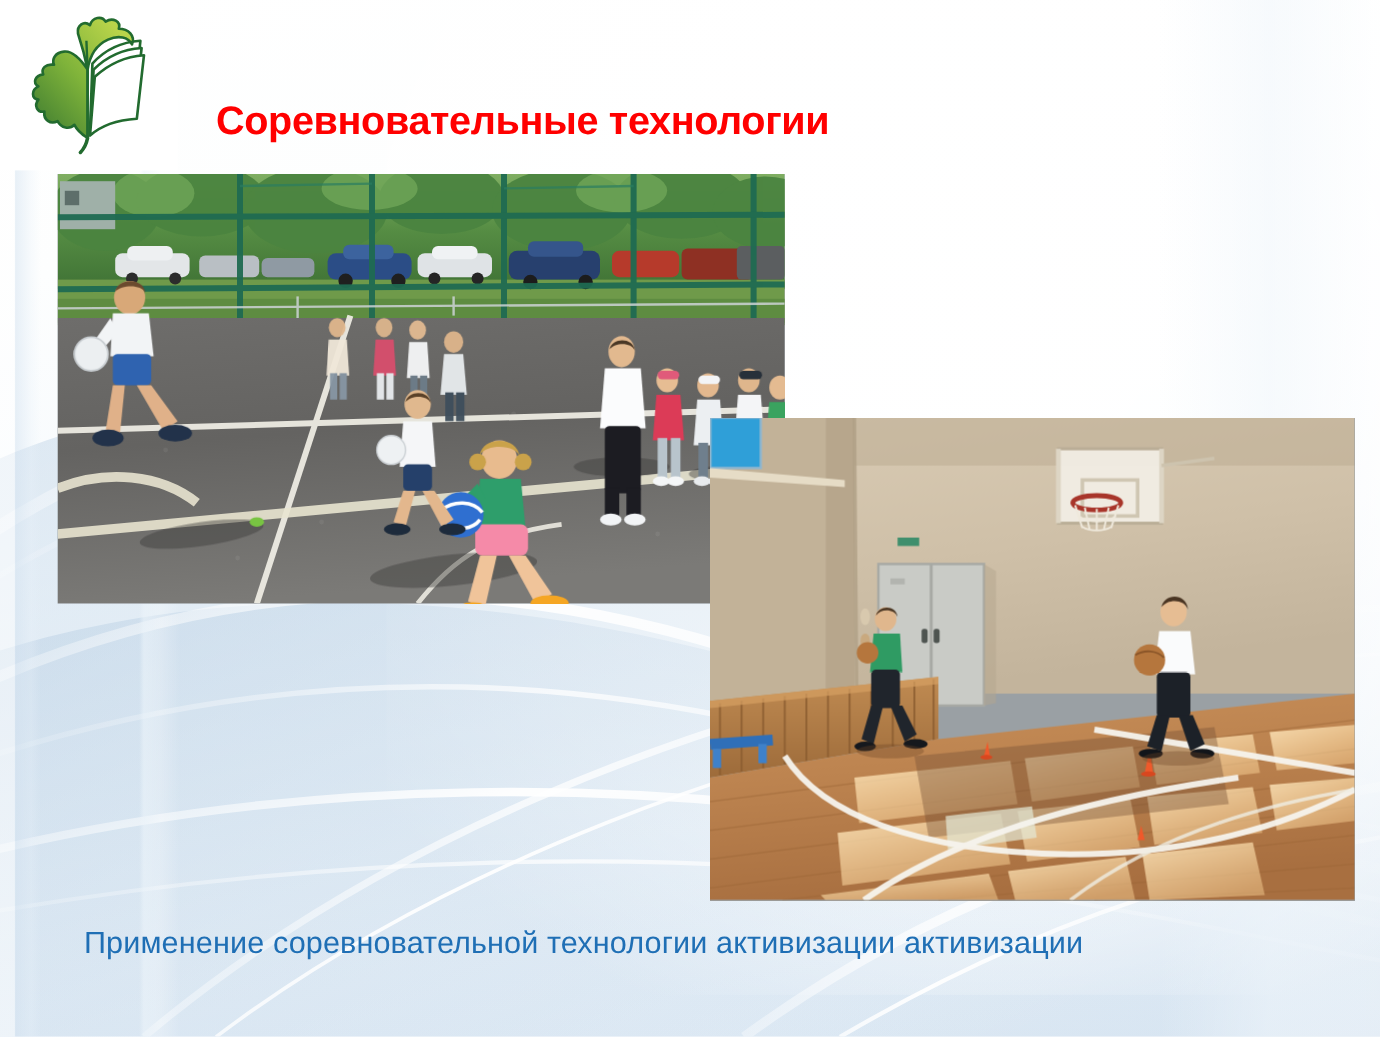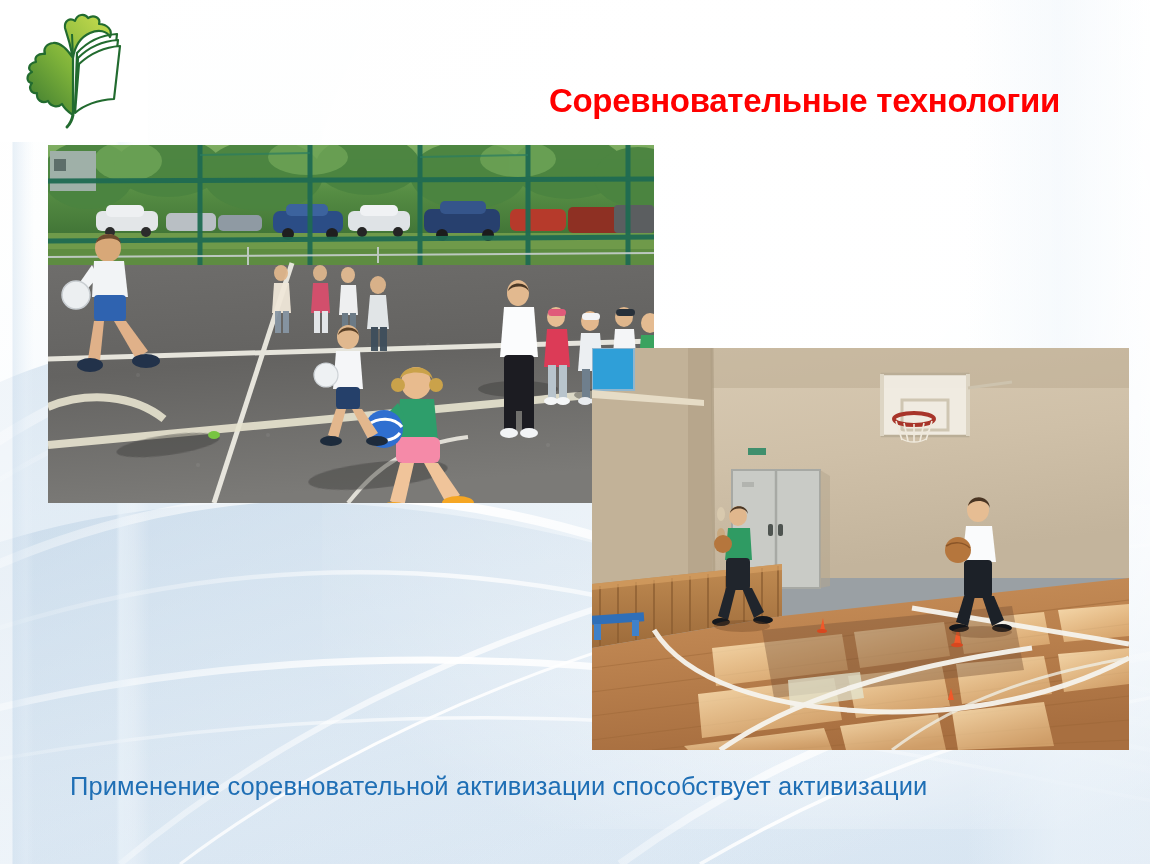--- a/index.html
+++ b/index.html
@@ -99,21 +99,21 @@
     justify-content: center;
   }
   .logo-box svg { display: block; }
 
   
   .slide-title {
     position: absolute;
     left: 180px;
     top: 83px;
     width: 880px;
-    text-align: right;
+    text-align: left;
     color: #ff0000;
     font-family: "Liberation Sans", sans-serif;
     font-size: 33px;
     font-weight: bold;
     letter-spacing: -0.3px;
     line-height: 1.1;
     white-space: nowrap;
   }
 
   
@@ -625,16 +625,16 @@
         <circle cx="366" cy="202" r="13" fill="#b5763d"></circle>
         <path d="M354,198 C362,193 372,194 378,200" stroke="#8a5528" stroke-width="1.5" fill="none"></path>
       </g>
 
       <ellipse cx="150" cy="278" rx="28" ry="6" fill="#6d4526" opacity="0.35"></ellipse>
       <ellipse cx="390" cy="284" rx="30" ry="6" fill="#6d4526" opacity="0.35"></ellipse>
     </svg>
   </div>
 
   <div class="caption">
-    <span class="caption-line">Применение соревновательной активизации способствует активизации</span>
+    <span class="caption-line">Применение соревновательной технологии активизации активизации</span>
   </div>
 
 </div>
 
 </body></html>

